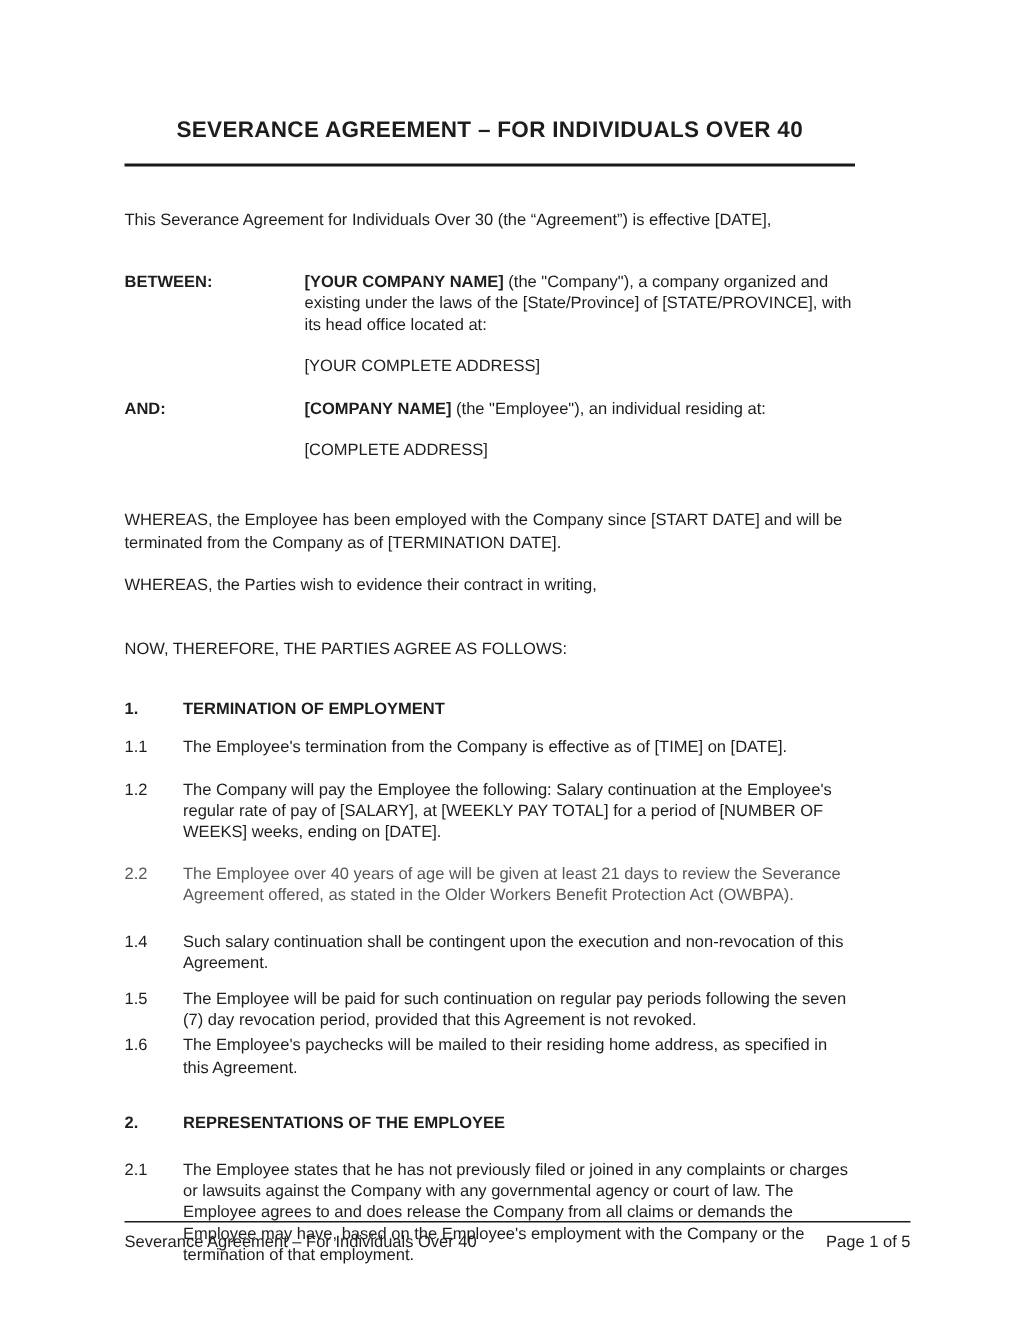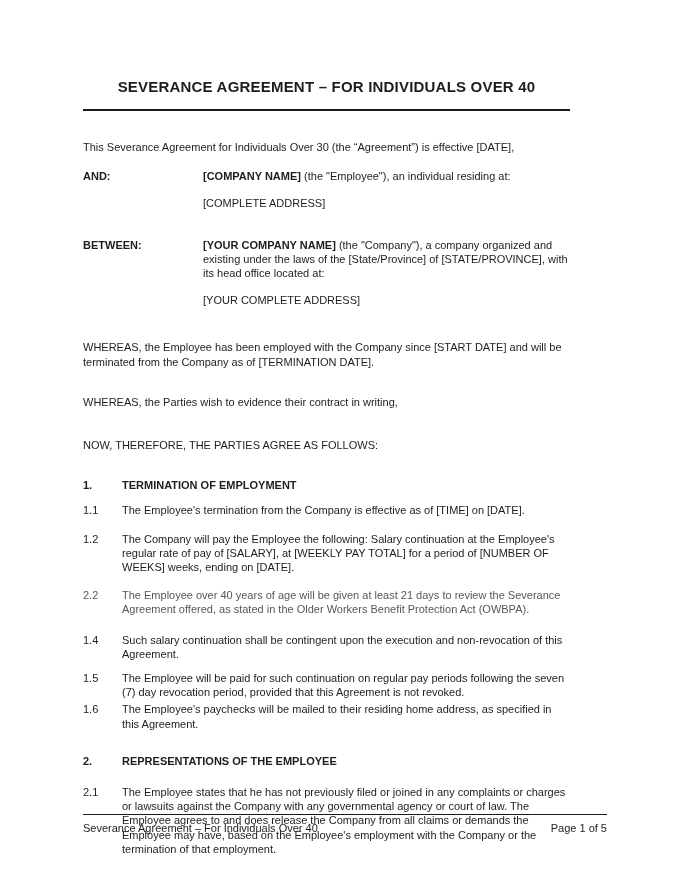--- a/index.html
+++ b/index.html
@@ -29,21 +29,21 @@
   }
   p{margin:0;}
   .intro{margin-top:29px;}
   .party-row{display:grid;grid-template-columns:120px 1fr;}
   .party-row.first{margin-top:27px;}
   .party-row.second{margin-top:15px;}
   .party-label{font-weight:bold;}
   .party-lead{font-weight:bold;}
   .party-address{margin-top:13px;}
   .whereas-1{margin-top:33px;}
-  .whereas-2{margin-top:26px;}
+  .whereas-2{margin-top:14px;}
   .now-therefore{margin-top:29px;font-weight:normal;}
   .section-head{display:grid;grid-template-columns:39px 1fr;font-weight:bold;}
   .section-head.sec-1{margin-top:26px;}
   .section-head.sec-2{margin-top:23px;}
   .clause{display:grid;grid-template-columns:39px 1fr;}
   .clause.c-1-1{margin-top:11px;}
   .clause.c-1-2{margin-top:14px;}
   .clause.c-1-3{margin-top:14px;}
   .clause.c-1-4{margin-top:16px;}
   .clause.c-1-5{margin-top:10px;}
@@ -62,33 +62,33 @@
 </head>
 <body>
 
 <div class="page">
 
   <h1 class="title">SEVERANCE AGREEMENT – FOR INDIVIDUALS OVER 40</h1>
   <hr class="title-rule">
 
   <p class="intro">This Severance Agreement for Individuals Over 30 (the “Agreement”) is effective [DATE],</p>
 
+  <div class="party-row first">
+    <div class="party-label">BETWEEN:</div>
+    <div class="party-content">
+      <p><span class="party-lead">[YOUR COMPANY NAME]</span><span> (the "Company"), a company organized and existing under the laws of the [State/Province] of [STATE/PROVINCE], with its head office located at:</span></p>
+      <p class="party-address">[YOUR COMPLETE ADDRESS]</p>
+    </div>
+  </div>
+
   <div class="party-row second">
     <div class="party-label">AND:</div>
     <div class="party-content">
       <p><span class="party-lead">[COMPANY NAME]</span><span> (the "Employee"), an individual residing at:</span></p>
       <p class="party-address">[COMPLETE ADDRESS]</p>
-    </div>
-  </div>
-
-  <div class="party-row first">
-    <div class="party-label">BETWEEN:</div>
-    <div class="party-content">
-      <p><span class="party-lead">[YOUR COMPANY NAME]</span><span> (the "Company"), a company organized and existing under the laws of the [State/Province] of [STATE/PROVINCE], with its head office located at:</span></p>
-      <p class="party-address">[YOUR COMPLETE ADDRESS]</p>
     </div>
   </div>
 
   <p class="whereas-1">WHEREAS, the Employee has been employed with the Company since [START DATE] and will be terminated from the Company as of [TERMINATION DATE].</p>
   <p class="whereas-2">WHEREAS, the Parties wish to evidence their contract in writing,</p>
 
   <p class="now-therefore">NOW, THEREFORE, THE PARTIES AGREE AS FOLLOWS:</p>
 
   <div class="section-head sec-1">
     <div>1.</div>

